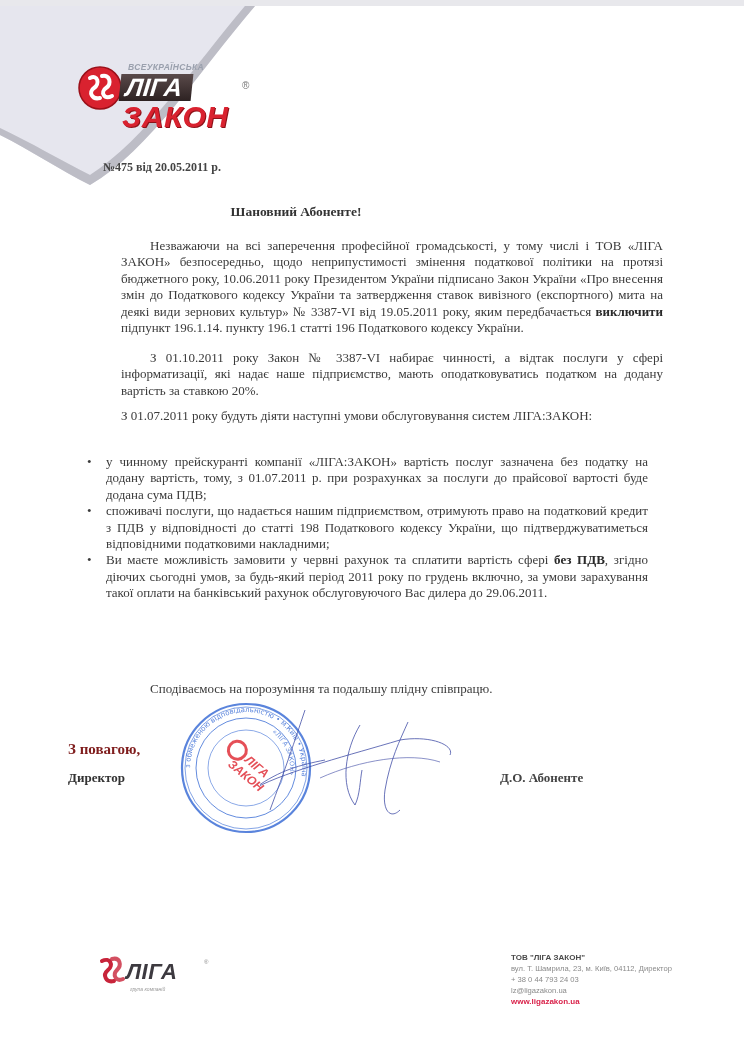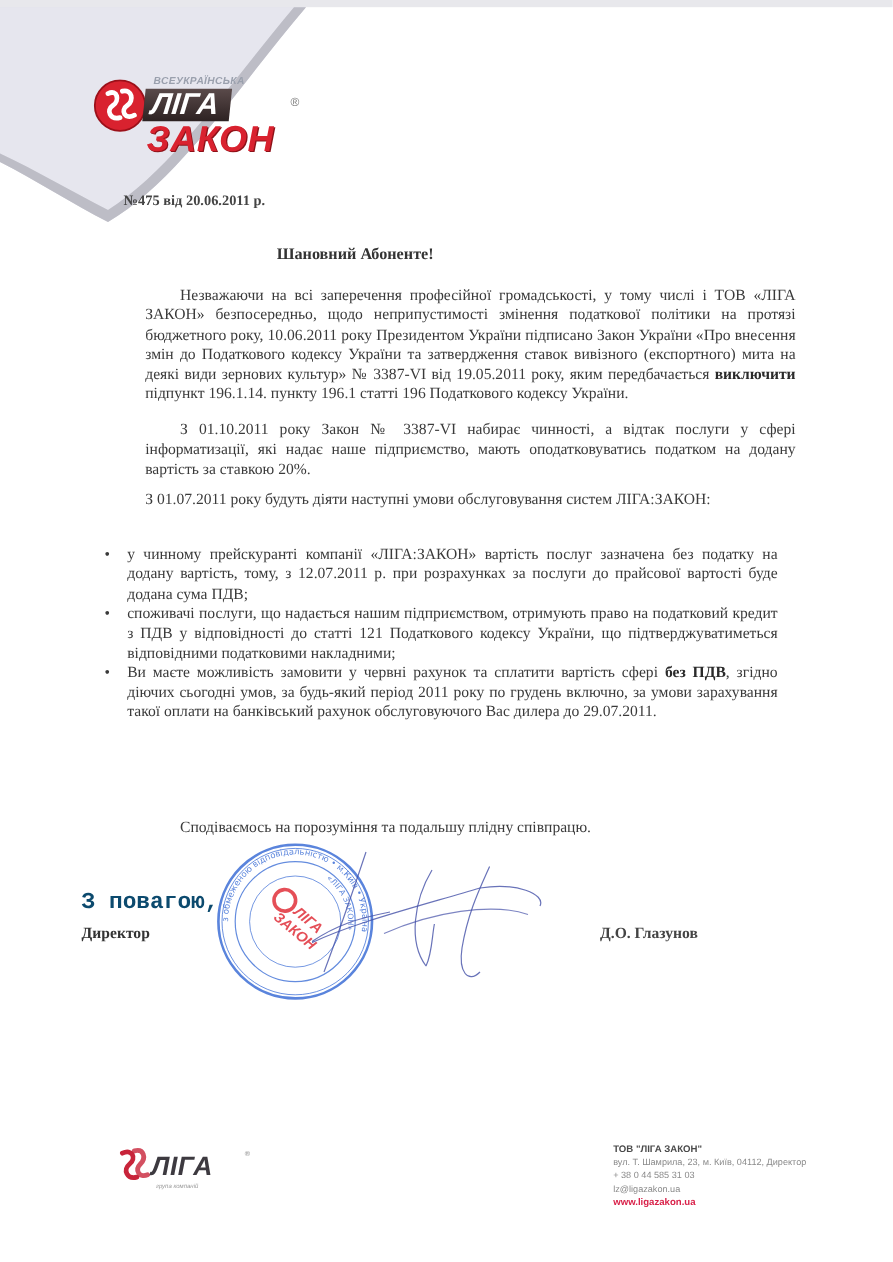--- a/index.html
+++ b/index.html
@@ -44,21 +44,21 @@
   .para.indent { text-indent: 29px; }
   .p1 { top: 238px; }
   .p2 { top: 350px; }
   .p3 { top: 408px; left: 103px; }
   .bullets { position: absolute; left: 83px; top: 454px; width: 565px; margin: 0; padding: 0; list-style: none; }
   .bullet { position: relative; padding-left: 23px; font-size: 13px; line-height: 16.4px; text-align: justify; color: #3a3a3a; margin-bottom: 0; }
   .bullet-dot { position: absolute; left: 4px; top: 0; font-size: 13px; }
   .p4 { top: 681px; left: 103px; }
   b { color: #2a2a2a; }
 
-  .regards { position: absolute; left: 68px; top: 741px; font-size: 19px; font-weight: bold; color: #0c4a6e; font-family: Liberation Mono, monospace; }
+  .regards { position: absolute; left: 68px; top: 741px; font-size: 15px; font-weight: bold; color: #7f1d1d; }
   .director { position: absolute; left: 68px; top: 770px; font-size: 13px; font-weight: bold; color: #333; }
   .director-name { position: absolute; left: 500px; top: 770px; font-size: 13px; font-weight: bold; color: #444; }
   .stamp { position: absolute; left: 178px; top: 700px; width: 136px; height: 136px; }
   .signature { position: absolute; left: 260px; top: 700px; width: 260px; height: 130px; }
 
   .footer-logo { position: absolute; left: 96px; top: 953px; width: 130px; height: 60px; }
   .footer-liga {
     position: absolute; left: 30px; top: 6px; font-family: "Liberation Sans", sans-serif;
     font-weight: bold; font-style: italic; font-size: 22px; color: #3d3a40; letter-spacing: 0.5px;
   }
@@ -88,34 +88,34 @@
     <circle cx="22" cy="22" r="21" fill="#d9222f"></circle>
     <circle cx="22" cy="22" r="21" fill="none" stroke="#9b1019" stroke-width="1.5"></circle>
     <path d="M12,12 C20,8 22,18 16,22 C10,26 14,34 22,32" fill="none" stroke="#fff" stroke-width="4" stroke-linecap="round"></path>
     <path d="M24,10 C32,8 34,18 28,22 C22,26 26,34 34,30" fill="none" stroke="#fff" stroke-width="4" stroke-linecap="round"></path>
   </svg>
   <span class="logo-liga">ЛІГА</span>
   <span class="logo-reg">®</span>
   <span class="logo-zakon">ЗАКОН</span>
 </div>
 
-<div class="doc-number">№475 від 20.06.2011 р.</div>
+<div class="doc-number">№475 від 20.05.2011 р.</div>
 
 <div class="salutation">Шановний Абоненте!</div>
 
 <div class="para indent p1"><span>Незважаючи на всі заперечення професійної громадськості, у тому числі і ТОВ «ЛІГА ЗАКОН» безпосередньо, щодо неприпустимості змінення податкової політики на протязі бюджетного року, 10.06.2011 року Президентом України підписано Закон України «Про внесення змін до Податкового кодексу України та затвердження ставок вивізного (експортного) мита на деякі види зернових культур» № 3387-VI  від 19.05.2011 року, яким передбачається </span><b>виключити</b><span> підпункт 196.1.14. пункту 196.1 статті 196 Податкового кодексу України.</span></div>
 
 <div class="para indent p2">З 01.10.2011 року Закон № 3387-VI набирає чинності, а відтак послуги у сфері інформатизації, які надає  наше підприємство, мають оподатковуватись податком на додану вартість за ставкою 20%.</div>
 
 <div class="para p3">З 01.07.2011 року будуть діяти наступні умови обслуговування систем ЛІГА:ЗАКОН:</div>
 
 <ul class="bullets">
-  <li class="bullet"><span class="bullet-dot">•</span><span>у чинному прейскуранті компанії «ЛІГА:ЗАКОН» вартість послуг зазначена без податку на додану вартість, тому, з 12.07.2011 р. при розрахунках за послуги до прайсової вартості буде додана сума ПДВ;</span></li>
-  <li class="bullet"><span class="bullet-dot">•</span><span>споживачі послуги, що надається нашим підприємством, отримують право на податковий кредит з ПДВ у відповідності до статті 121 Податкового кодексу України, що підтверджуватиметься відповідними податковими накладними;</span></li>
-  <li class="bullet"><span class="bullet-dot">•</span><span>Ви маєте можливість замовити у червні рахунок та сплатити вартість сфері </span><b>без ПДВ</b><span>, згідно діючих сьогодні умов, за будь-який період 2011 року по грудень включно, за умови зарахування такої оплати на банківський рахунок обслуговуючого Вас дилера до 29.07.2011.</span></li>
+  <li class="bullet"><span class="bullet-dot">•</span><span>у чинному прейскуранті компанії «ЛІГА:ЗАКОН» вартість послуг зазначена без податку на додану вартість, тому, з 01.07.2011 р. при розрахунках за послуги до прайсової вартості буде додана сума ПДВ;</span></li>
+  <li class="bullet"><span class="bullet-dot">•</span><span>споживачі послуги, що надається нашим підприємством, отримують право на податковий кредит з ПДВ у відповідності до статті 198 Податкового кодексу України, що підтверджуватиметься відповідними податковими накладними;</span></li>
+  <li class="bullet"><span class="bullet-dot">•</span><span>Ви маєте можливість замовити у червні рахунок та сплатити вартість сфері </span><b>без ПДВ</b><span>, згідно діючих сьогодні умов, за будь-який період 2011 року по грудень включно, за умови зарахування такої оплати на банківський рахунок обслуговуючого Вас дилера до 29.06.2011.</span></li>
 </ul>
 
 <div class="para indent p4">Сподіваємось на порозуміння та подальшу плідну співпрацю.</div>
 
 <div class="regards">З повагою,</div>
 <div class="director">Директор</div>
 
 <svg class="stamp" viewBox="0 0 136 136">
   <defs>
     <path id="stampOuter" d="M68,68 m-56,0 a56,56 0 1,1 112,0 a56,56 0 1,1 -112,0"></path>
@@ -139,31 +139,31 @@
 </svg>
 
 <svg class="signature" viewBox="0 0 260 130">
   <path d="M45,10 C35,40 25,70 10,110" fill="none" stroke="#4450a8" stroke-width="1" opacity="0.8"></path>
   <path d="M65,60 C40,65 20,70 -5,88 M-5,88 C30,70 90,55 140,40 C170,35 195,45 190,55" fill="none" stroke="#4450a8" stroke-width="1" opacity="0.8"></path>
   <path d="M100,25 C85,50 80,85 95,105 M95,105 C100,95 100,80 102,70" fill="none" stroke="#4450a8" stroke-width="1" opacity="0.8"></path>
   <path d="M148,22 C140,40 130,60 125,90 C122,110 130,120 140,110" fill="none" stroke="#4450a8" stroke-width="1" opacity="0.8"></path>
   <path d="M60,78 C100,60 150,52 180,62" fill="none" stroke="#4450a8" stroke-width="0.9" opacity="0.7"></path>
 </svg>
 
-<div class="director-name">Д.О. Глазунов</div>
+<div class="director-name">Д.О. Абоненте</div>
 
 <div class="footer-logo">
   <svg style="position:absolute;left:0;top:2px;width:30px;height:30px" viewBox="0 0 30 30">
     <path d="M6,6 C14,2 18,10 12,15 C6,20 10,28 18,26" fill="none" stroke="#c8243a" stroke-width="4" stroke-linecap="round"></path>
     <path d="M16,4 C24,2 26,10 21,15 C16,20 20,27 27,24" fill="none" stroke="#c8243a" stroke-width="4" stroke-linecap="round" opacity="0.8"></path>
   </svg>
   <span class="footer-liga">ЛІГА</span>
   <span class="footer-reg">®</span>
   <span class="footer-sub">група компаній</span>
 </div>
 
 <div class="footer-contacts">
   <div class="footer-company">ТОВ "ЛІГА ЗАКОН"</div>
   <div>вул. Т. Шамрила, 23, м. Київ, 04112, Директор</div>
-  <div>+ 38 0 44 585 31 03</div>
+  <div>+ 38 0 44 793 24 03</div>
   <div>lz@ligazakon.ua</div>
   <div class="footer-web">www.ligazakon.ua</div>
 </div>
 
 </body></html>

